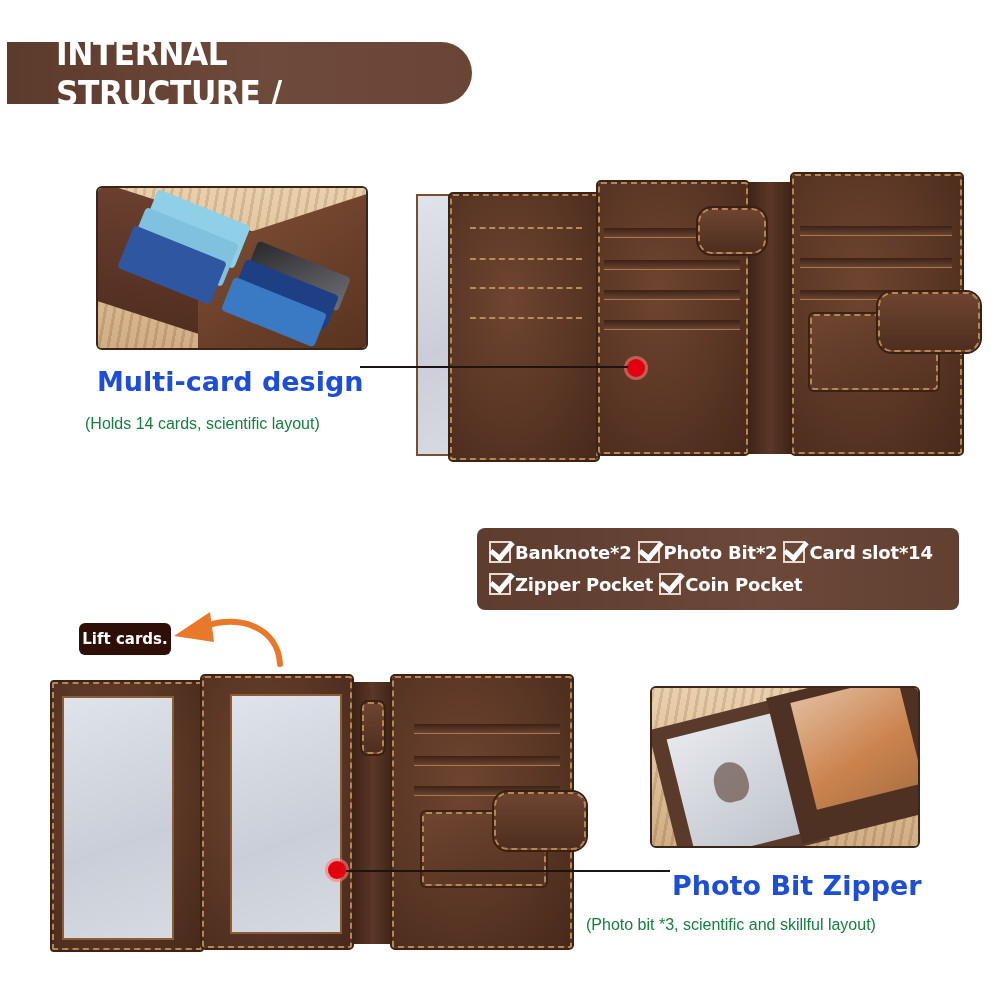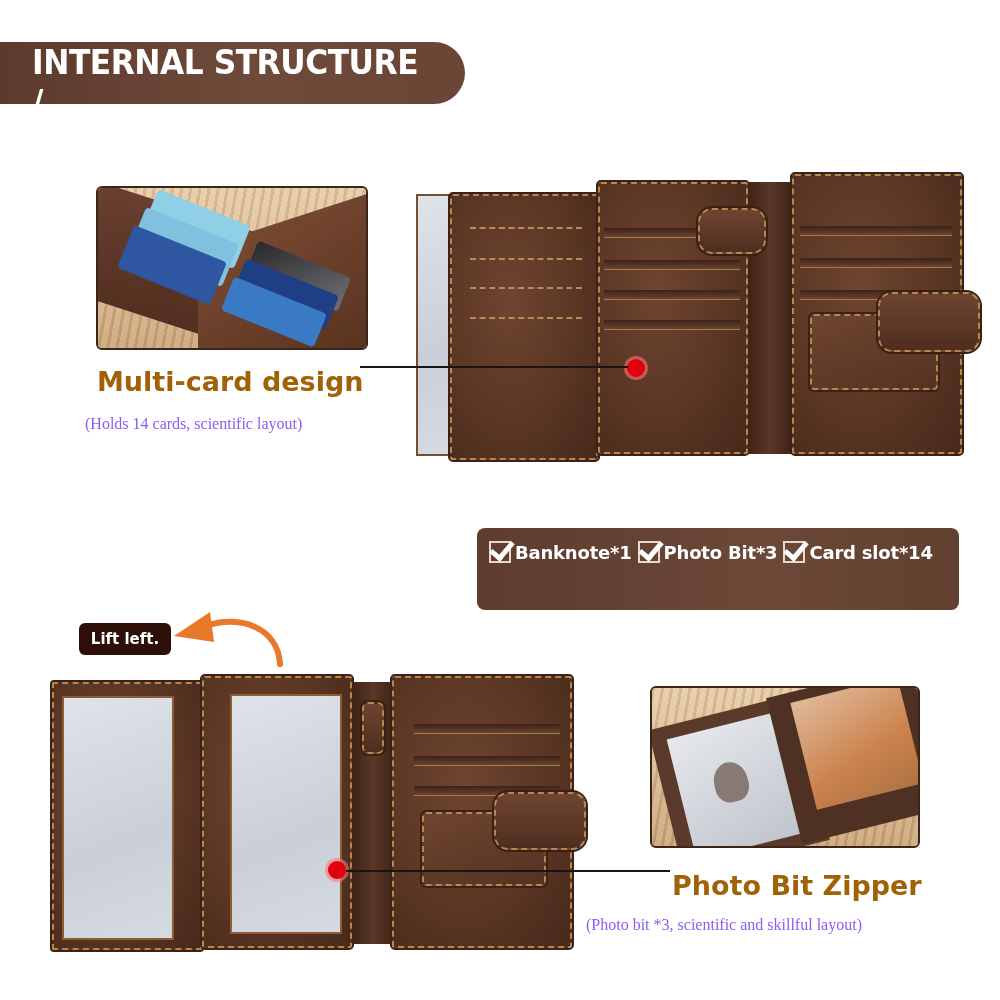--- a/index.html
+++ b/index.html
@@ -1,24 +1,24 @@
 <!DOCTYPE html>
 <html><head>
 <meta charset="utf-8">
 <style>
   * { box-sizing: border-box; margin: 0; padding: 0; }
   html, body { width: 1000px; height: 1000px; background: #ffffff; overflow: hidden; }
   body { position: relative; font-family: "DejaVu Sans", sans-serif; }
 
   
   .banner {
-    position: absolute; left: 0; top: 42px; width: 465px; height: 62px;
+    position: absolute; left: 7px; top: 42px; width: 465px; height: 62px;
     background: linear-gradient(90deg, #5c3a2c 0%, #6e4a3a 55%, #6a4536 100%);
     border-radius: 0 32px 32px 0;
-    display: flex; align-items: flex-start; padding-left: 32px;
+    display: flex; align-items: center; padding-left: 49px;
   }
   .banner-title {
     color: #ffffff; font-family: "DejaVu Sans", sans-serif; font-weight: bold;
     font-size: 34px; letter-spacing: -0.5px; transform: scaleX(0.92); transform-origin: left center;
     text-transform: uppercase;
   }
 
   
   .photo-frame {
     position: absolute; border: 2px solid #3b2418; border-radius: 6px; overflow: hidden;
@@ -58,26 +58,26 @@
 
   
   .hotspot {
     position: absolute; width: 18px; height: 18px; border-radius: 50%;
     background: #e1000e; box-shadow: 0 0 0 3px rgba(255,120,120,0.6);
   }
   .leader { position: absolute; height: 2px; background: #1c1412; }
 
   
   .feature-title {
-    position: absolute; color: #a16207; font-weight: bold; font-size: 27px;
+    position: absolute; color: #1d4ed8; font-weight: bold; font-size: 27px;
     font-family: "DejaVu Sans", sans-serif; white-space: nowrap;
   }
   .feature-sub {
-    position: absolute; color: #8b5cf6; font-size: 16px;
-    font-family: Liberation Serif, serif; white-space: nowrap;
+    position: absolute; color: #15803d; font-size: 16px;
+    font-family: Liberation Sans, sans-serif; white-space: nowrap;
   }
 
   
   .checklist {
     position: absolute; left: 477px; top: 528px; width: 482px; height: 82px;
     background: linear-gradient(90deg, #5e3c2e, #6b4838 60%, #62402f);
     border-radius: 8px; padding: 8px 12px;
   }
   .check-row { display: flex; align-items: center; height: 32px; }
   .check-item { display: flex; align-items: center; margin-right: 6px; }
@@ -155,34 +155,44 @@
 </div>
 <div class="leader" style="left:360px; top:366px; width:268px;"></div>
 
 <div class="feature-title" style="left:97px; top:366px;">Multi-card design</div>
 <div class="feature-sub" style="left:85px; top:415px;">(Holds 14 cards, scientific layout)</div>
 
 <div class="checklist">
   <div class="check-row">
     <div class="check-item">
       <span class="check-box"></span>
-      <span class="check-label">Banknote*1</span>
-    </div>
-    <div class="check-item">
-      <span class="check-box"></span>
-      <span class="check-label">Photo Bit*3</span>
+      <span class="check-label">Banknote*2</span>
+    </div>
+    <div class="check-item">
+      <span class="check-box"></span>
+      <span class="check-label">Photo Bit*2</span>
     </div>
     <div class="check-item">
       <span class="check-box"></span>
       <span class="check-label">Card slot*14</span>
     </div>
   </div>
-</div>
-
-<div class="lift-btn">Lift left.</div>
+  <div class="check-row">
+    <div class="check-item">
+      <span class="check-box"></span>
+      <span class="check-label">Zipper Pocket</span>
+    </div>
+    <div class="check-item">
+      <span class="check-box"></span>
+      <span class="check-label">Coin Pocket</span>
+    </div>
+  </div>
+</div>
+
+<div class="lift-btn">Lift cards.</div>
 <svg class="arrow-svg" width="120" height="60" viewBox="0 0 120 60">
   <path d="M110 56 C 108 20, 70 6, 36 18" stroke="#e8782a" stroke-width="6" fill="none" stroke-linecap="round"></path>
   <polygon points="4,28 40,4 44,34" fill="#e8782a"></polygon>
 </svg>
 
 <div style="position:absolute; left:52px; top:672px; width:540px; height:280px;">
 
   <div class="leather" style="left:0px; top:10px; width:150px; height:268px; border-radius:2px;"></div>
   <div class="window" style="left:10px; top:24px; width:112px; height:244px;"></div>
 

